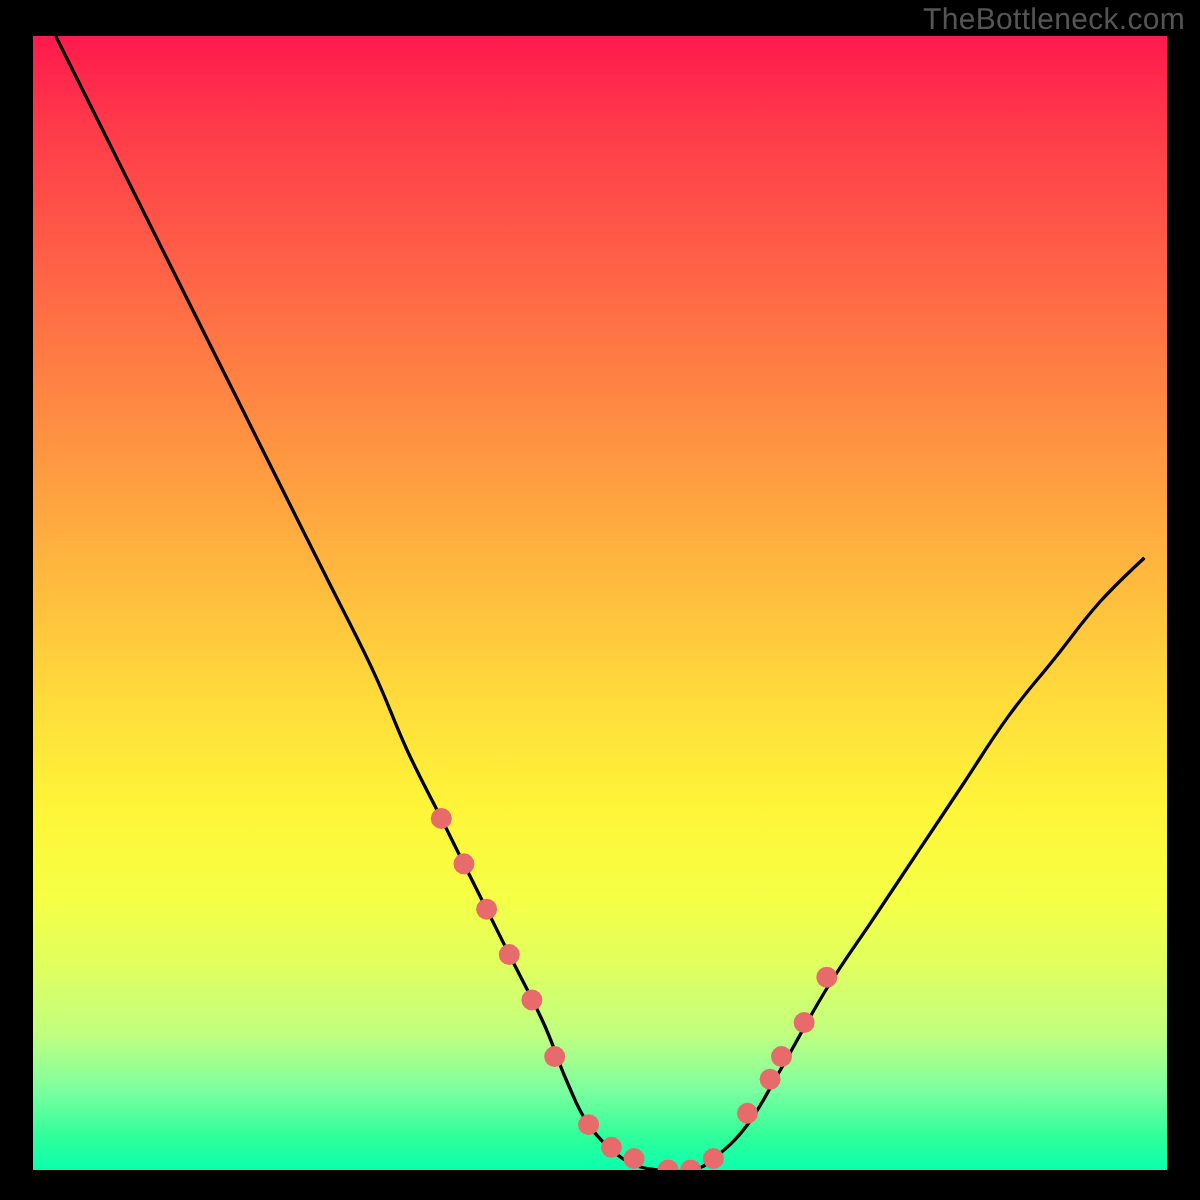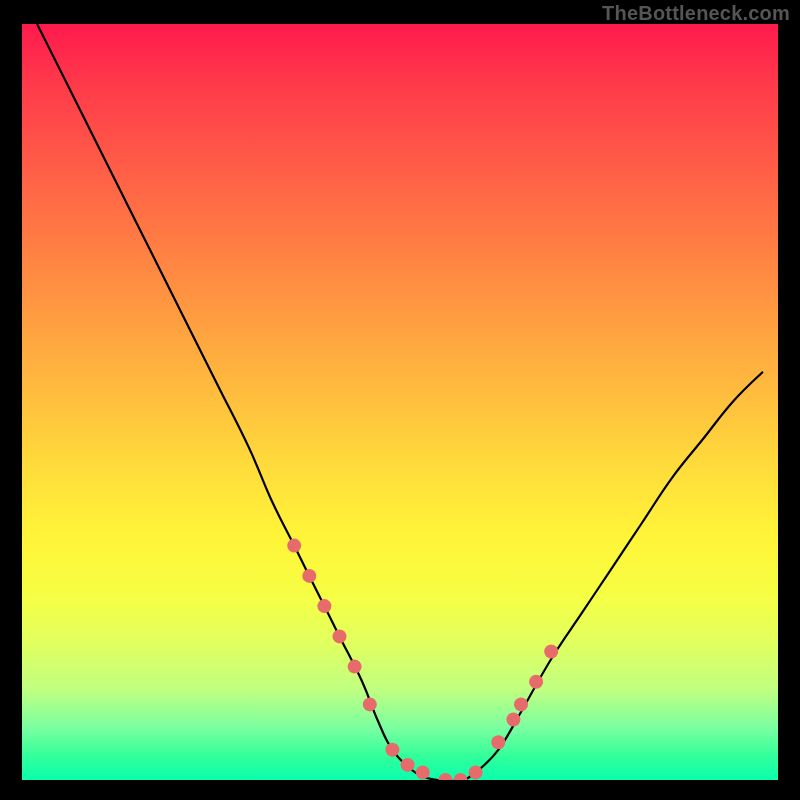--- a/index.html
+++ b/index.html
@@ -10,21 +10,21 @@
     position: relative;
     font-family: Arial, Helvetica, sans-serif;
     overflow: hidden;
   }
   .watermark {
     position: absolute;
     top: 2px;
     right: 10px;
     color: #555;
     font-size: 20px;
-    font-weight: 700;
+    font-weight: 400;
     z-index: 5;
     letter-spacing: 0.2px;
   }
   .plot {
     position: absolute;
     left: 22px;
     top: 24px;
     width: 756px;
     height: 756px;
     background: linear-gradient(to bottom,

